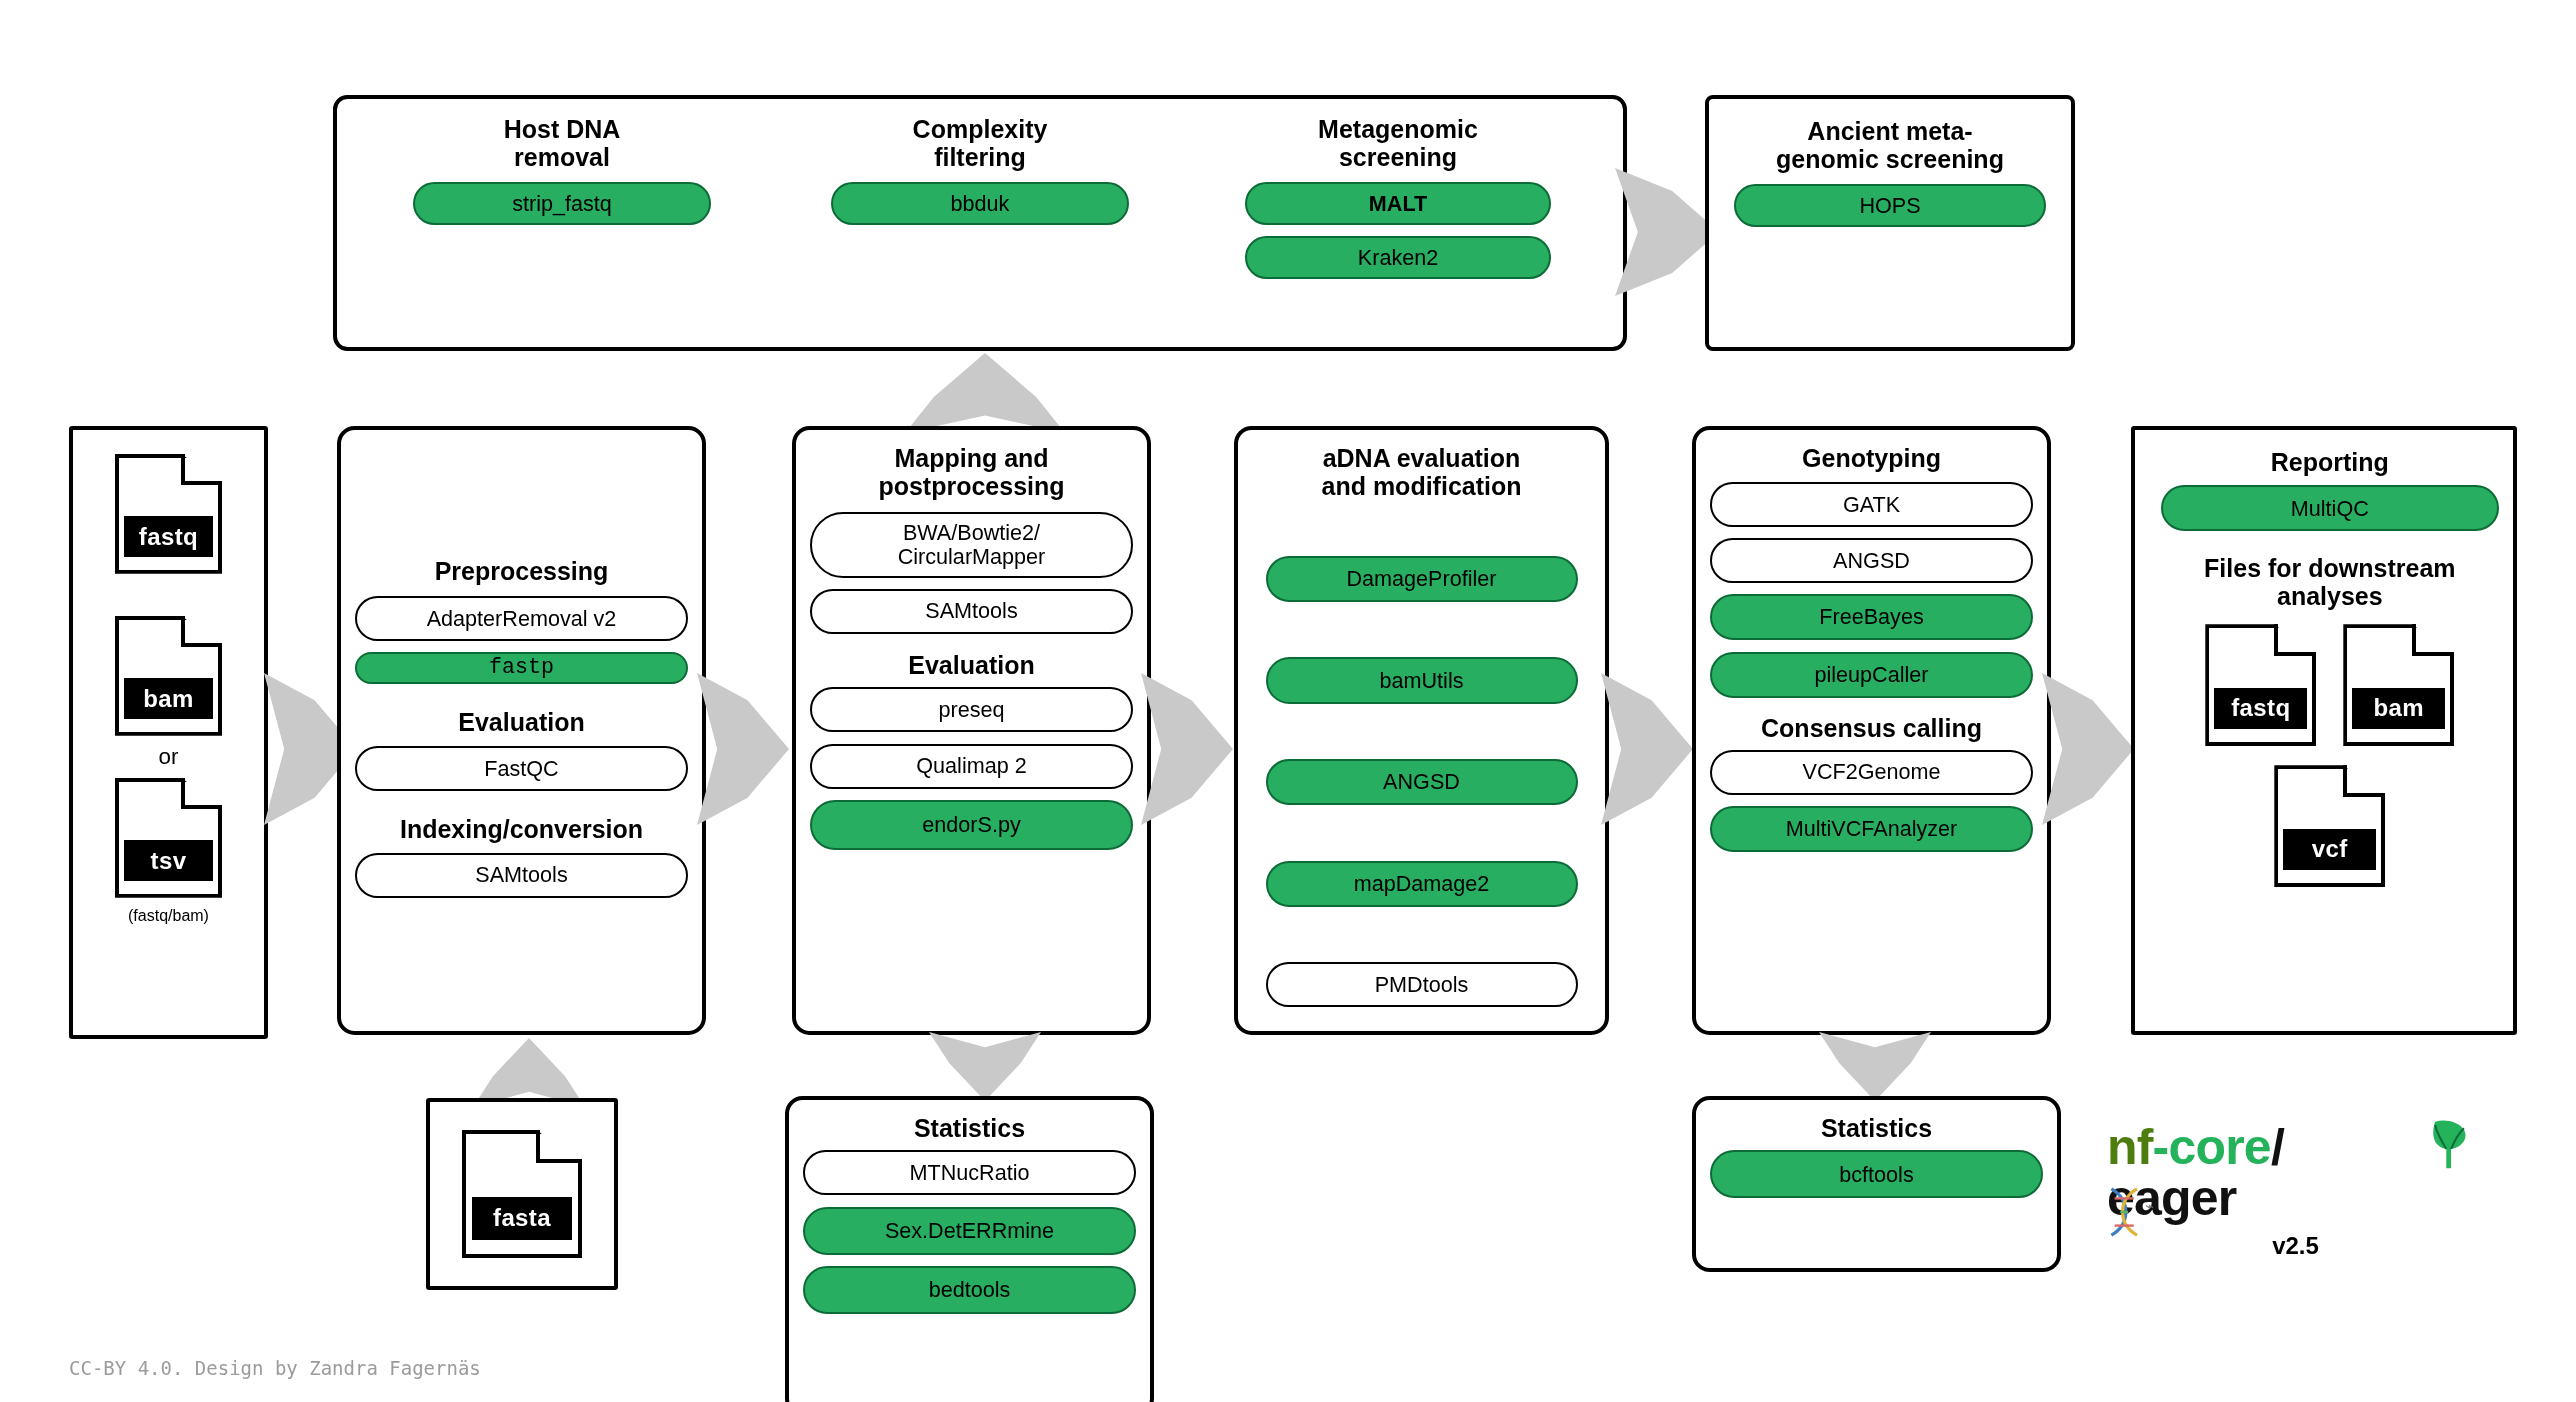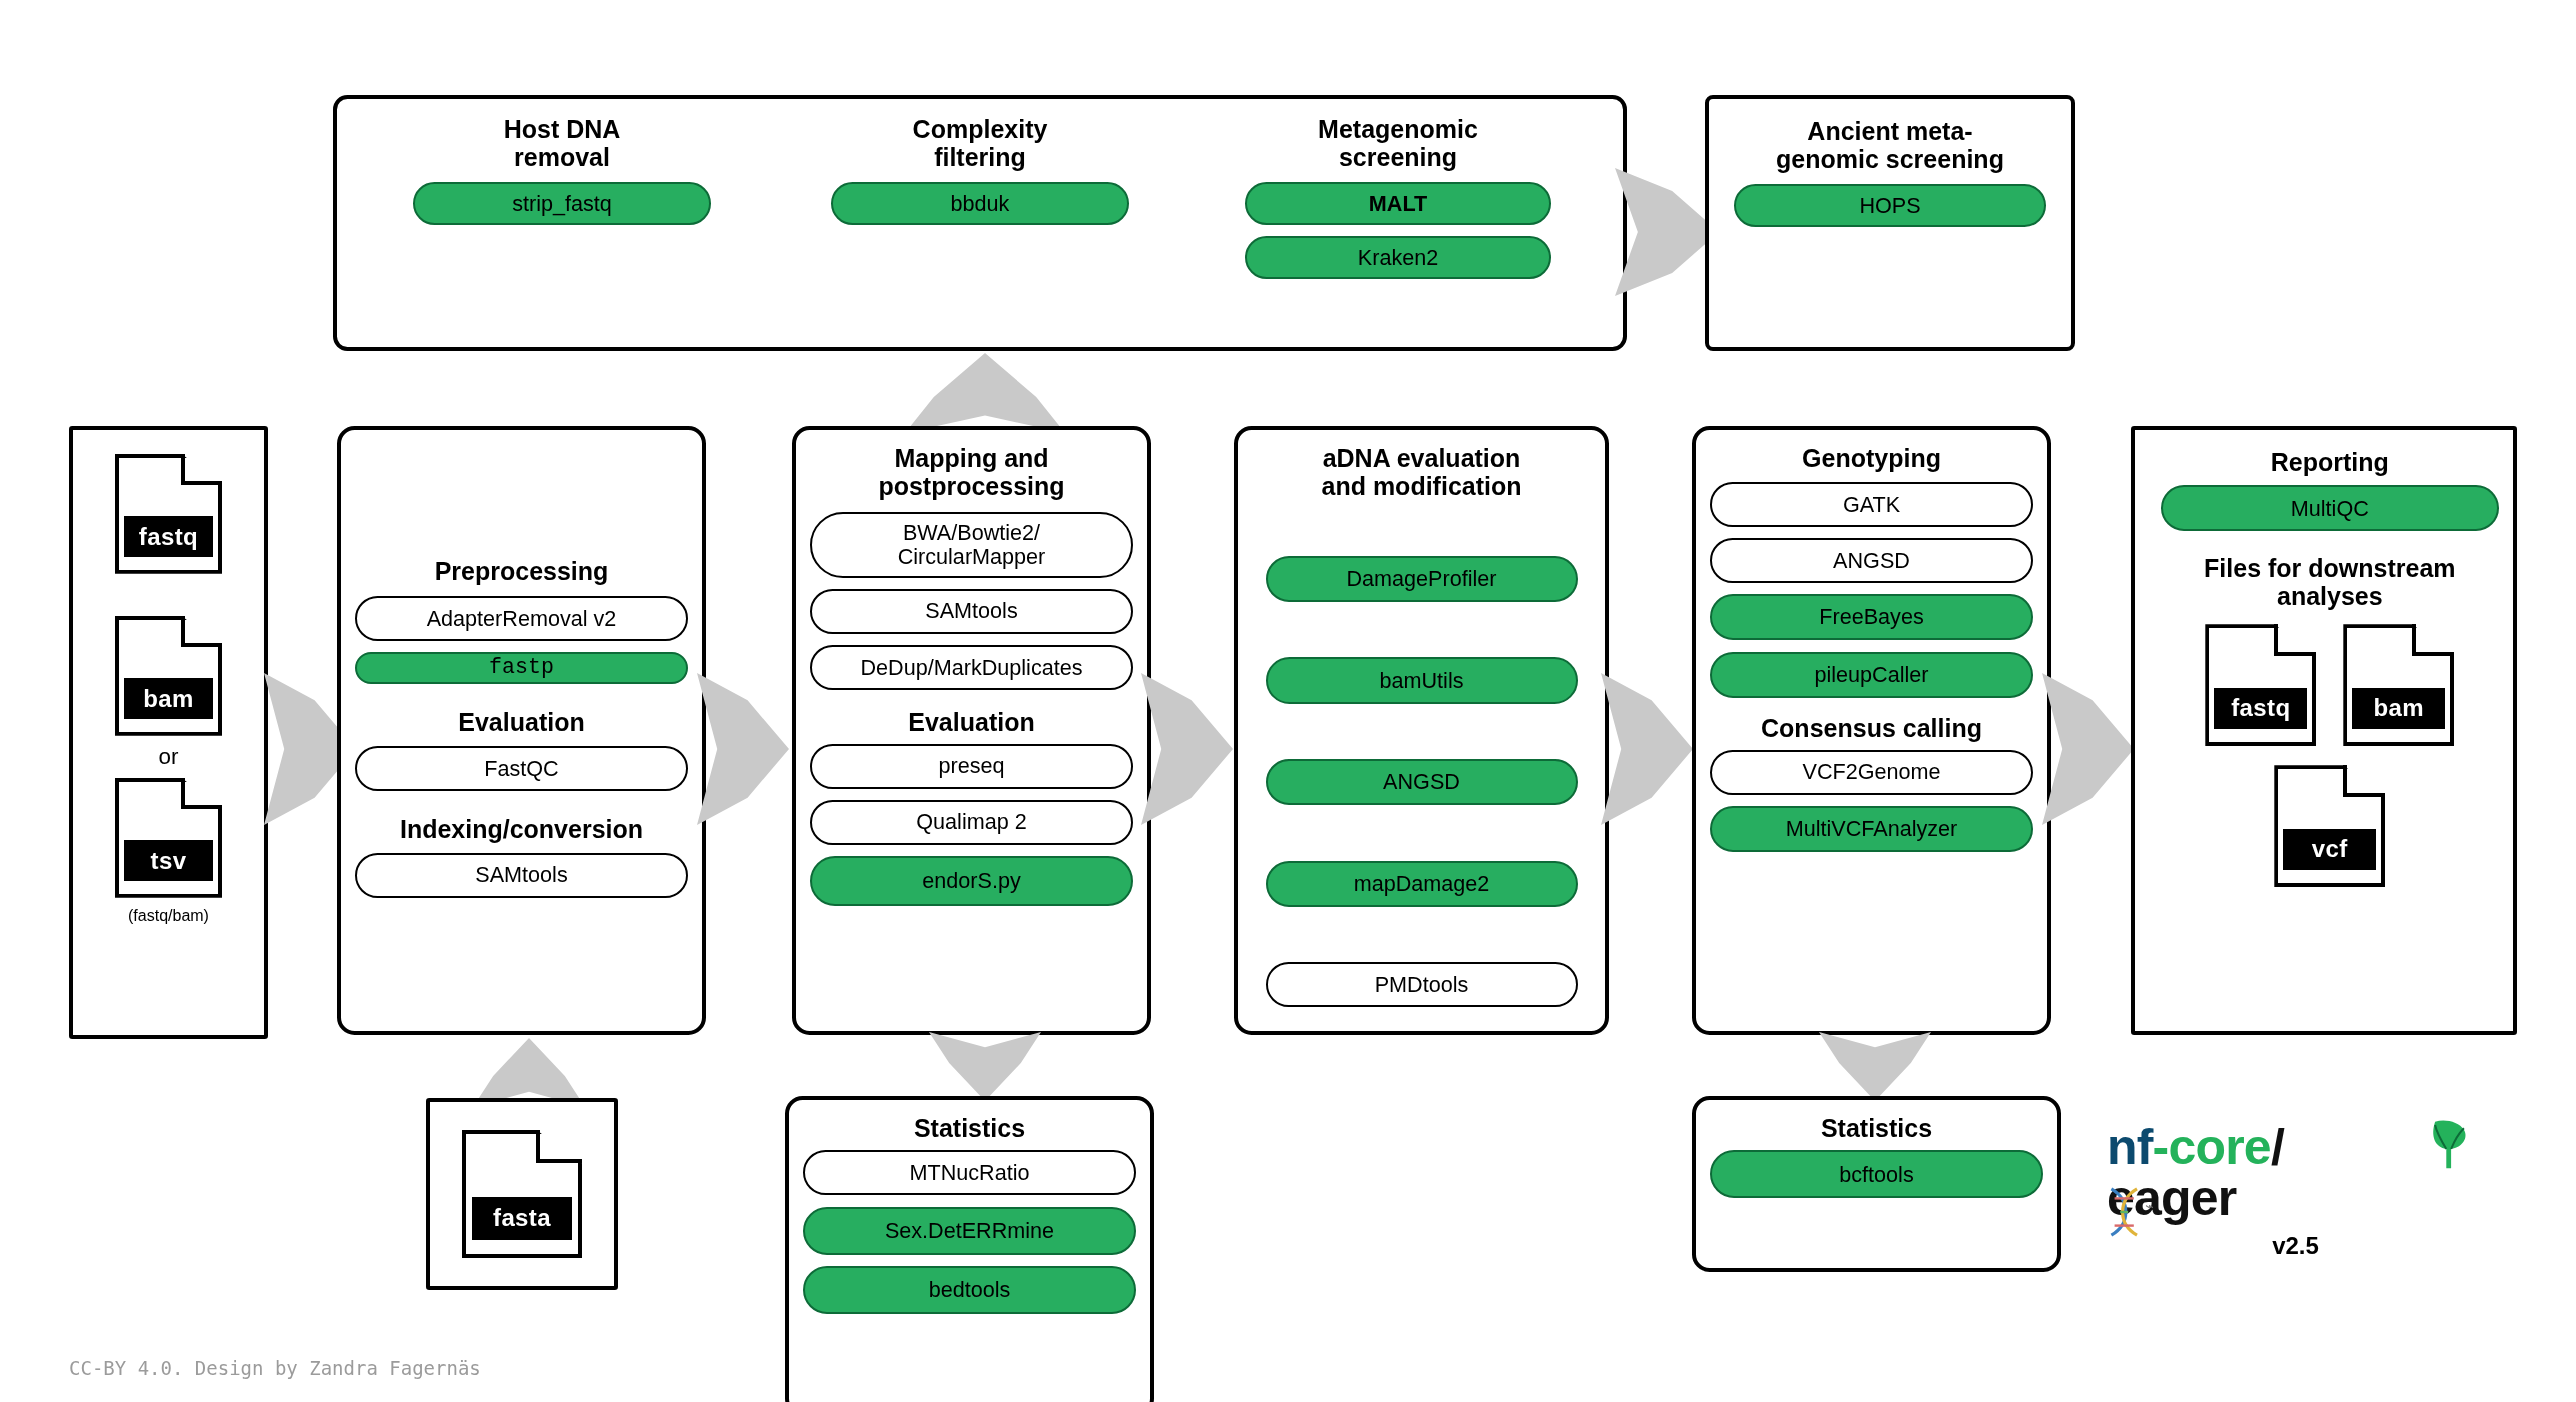--- a/index.html
+++ b/index.html
@@ -155,21 +155,21 @@
     top: 1122px;
     width: 377px;
     height: 184px;
   }
   #logo .line1, #logo .line2 {
     font-weight: bold;
     font-size: 50px;
     letter-spacing: -0.8px;
     line-height: 1.02;
   }
-  #logo .nf { color: #0c4a6e; text-align: right; }
+  #logo .nf { color: #4d7c0f; text-align: right; }
   #logo .core { color: #24b25b; }
   #logo .slash { color: #111111; }
   #logo .eager { color: #111111; }
   #logo .version {
     font-weight: bold;
     font-size: 24px;
     text-align: center;
     margin-top: 8px;
   }
   .tree-icon {
@@ -267,21 +267,20 @@
   </div>
 
   <div class="arrow right" style="left:697px; top:673px; width:92px; height:152px;"></div>
 
   <div class="panel" style="left:792px; top:426px; width:359px; height:609px; justify-content:flex-start; padding-top:9.6px;">
     <div class="panel-title">Mapping and
 postprocessing</div>
     <div class="tool w-full" style="height:66px;">BWA/Bowtie2/
 CircularMapper</div>
     <div class="tool w-full" style="height:45px;">SAMtools</div>
-    <div class="tool w-full" style="height:45px;">DeDup/MarkDuplicates</div>
     <div class="sub-title" style="margin:6.4px 0 8px 0;">Evaluation</div>
     <div class="tool w-full" style="height:45px;">preseq</div>
     <div class="tool w-full" style="height:45px;">Qualimap 2</div>
     <div class="tool green w-full" style="height:50px;">endorS.py</div>
   </div>
 
   <div class="arrow down" style="left:929px; top:1032px; width:112px; height:69px;"></div>
 
   <div class="panel" style="left:785px; top:1096px; width:369px; height:320px; justify-content:flex-start; padding-top:9.6px;">
     <div class="panel-title" style="margin-bottom:8px;">Statistics</div>

